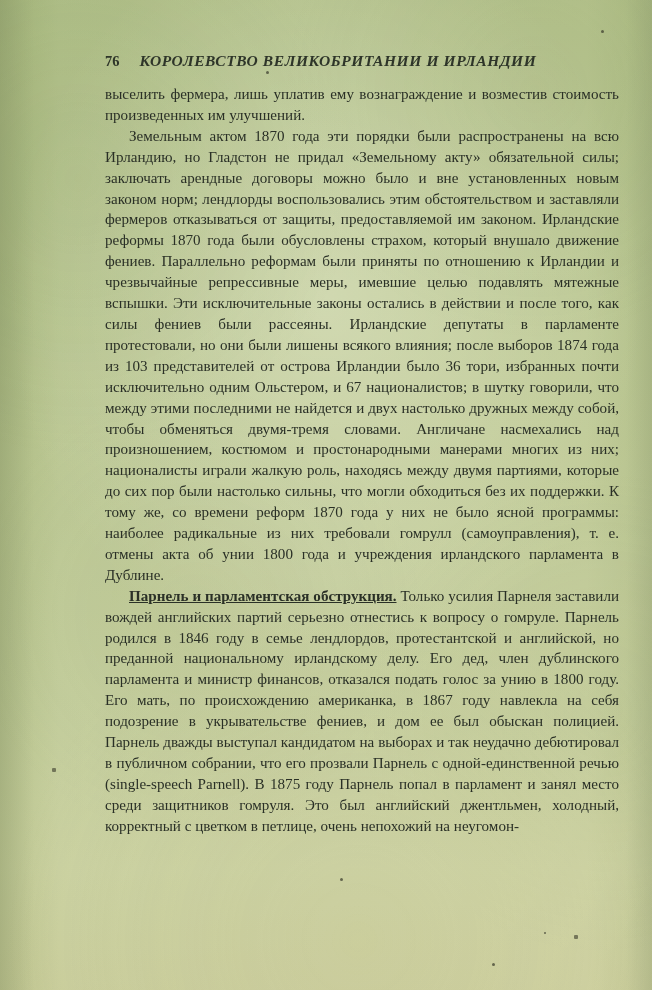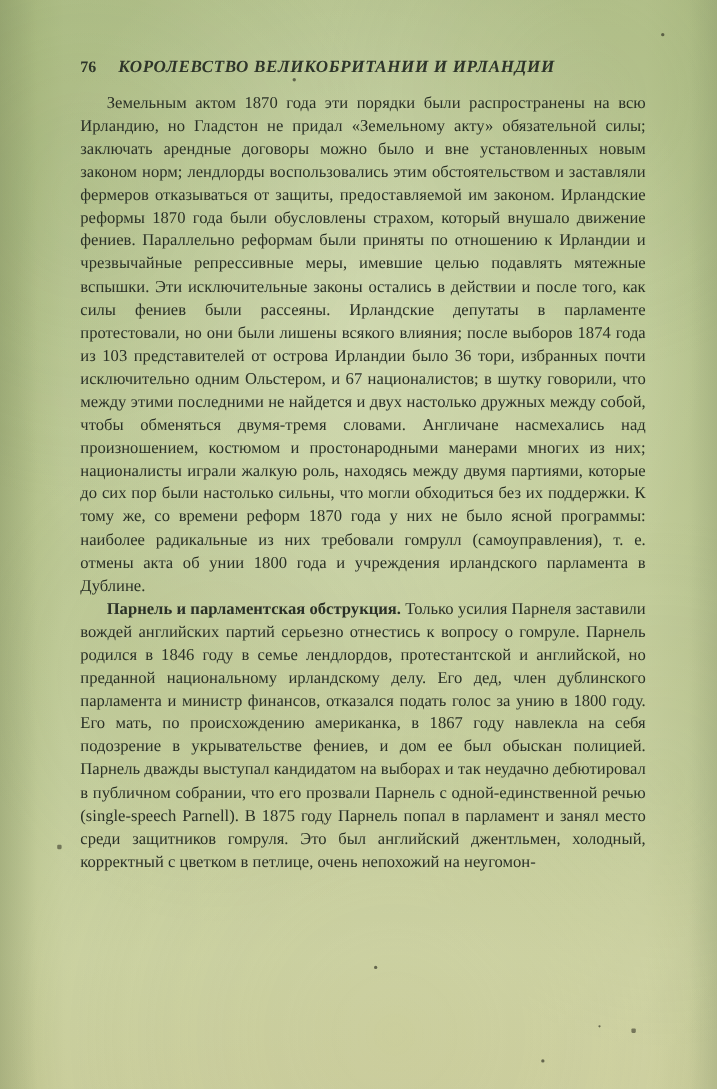--- a/index.html
+++ b/index.html
@@ -84,53 +84,57 @@
     text-align: justify;
     text-justify: inter-word;
   }
   .para {
     margin: 0;
     text-indent: 24px;
   }
   .para.flush { text-indent: 0; }
 
   .it { }
-  .bd { font-weight: 700; }
+  .bd { font-weight: 700; text-decoration: underline; }
 
   
   .speck {
     position: absolute;
     background: #3a3b2c;
     border-radius: 50%;
     opacity: .72;
     pointer-events: none;
   }
   .speck.sq { border-radius: 1px; opacity: .6; }
 
   
   .inkwrap {
     filter: blur(0.22px) contrast(1.04) saturate(0.95);
+    margin-left: 32px;
   }
 </style>
 </head>
 <body>
 
 <div class="page">
 
   <div class="grain"></div>
   <div class="edge-left"></div>
   <div class="edge-right"></div>
 
   <div class="content inkwrap">
 
     <div class="running-head">
       <span class="folio">76</span><span>КОРОЛЕВСТВО ВЕЛИКОБРИТАНИИ И ИРЛАНДИИ</span>
     </div>
 
     <div class="body">
+      <p class="para flush">
+        <span>выселить фермера, лишь уплатив ему вознаграждение и возместив стоимость произведенных им улучшений.</span>
+      </p>
       <p class="para"><span>Земельным актом 1870 года эти порядки были распространены на всю Ирландию, но Гладстон не придал «Земельному акту» обязательной силы; заключать арендные договоры можно было и вне установленных новым законом норм; лендлорды воспользовались этим обстоятельством и заставляли фермеров отказываться от защиты, предоставляемой им законом. Ирландские реформы 1870 года были обусловлены страхом, который внушало движение фениев. Параллельно реформам были приняты по отношению к Ирландии и чрезвычайные репрессивные меры, имевшие целью подавлять мятежные вспышки. Эти исключительные законы остались в действии и после того, как силы фениев были рассеяны. Ирландские депутаты в парламенте протестовали, но они были лишены всякого влияния; после выборов 1874 года из 103 представителей от острова Ирландии было 36 тори, избранных почти исключительно одним Ольстером, и 67 националистов; в шутку говорили, что между этими последними не найдется и двух настолько дружных между собой, чтобы обменяться двумя-тремя словами. Англичане насмехались над произношением, костюмом и простонародными манерами многих из них; националисты играли жалкую роль, находясь между двумя партиями, которые до сих пор были настолько сильны, что могли обходиться без их поддержки. К тому же, со времени реформ 1870 года у них не было ясной программы: наиболее радикальные из них требовали </span><span class="it">гомрулл (самоуправления)</span><span>, т. е. отмены акта об унии 1800 года и учреждения ирландского парламента в Дублине.</span></p>
       <p class="para"><span class="bd">Парнель и парламентская обструкция.</span><span> Только усилия Парнеля заставили вождей английских партий серьезно отнестись к вопросу о гомруле. Парнель родился в 1846 году в семье лендлордов, протестантской и английской, но преданной национальному ирландскому делу. Его дед, член дублинского парламента и министр финансов, отказался подать голос за унию в 1800 году. Его мать, по происхождению американка, в 1867 году навлекла на себя подозрение в укрывательстве фениев, и дом ее был обыскан полицией. Парнель дважды выступал кандидатом на выборах и так неудачно дебютировал в публичном собрании, что его прозвали </span><span class="it">Парнель с одной-единственной речью (single-speech Parnell)</span><span>. В 1875 году Парнель попал в парламент и занял место среди защитников гомруля. Это был английский джентльмен, холодный, корректный с цветком в петлице, очень непохожий на неугомон-</span></p>
     </div>
 
   </div>
 
   <div id="speck-layer">
       <div class="speck sq" style="left: 52px; top: 768px; width: 4px; height: 4px;"></div>
       <div class="speck" style="left: 601px; top: 30px; width: 3px; height: 3px;"></div>
       <div class="speck sq" style="left: 574px; top: 935px; width: 4px; height: 4px;"></div>

